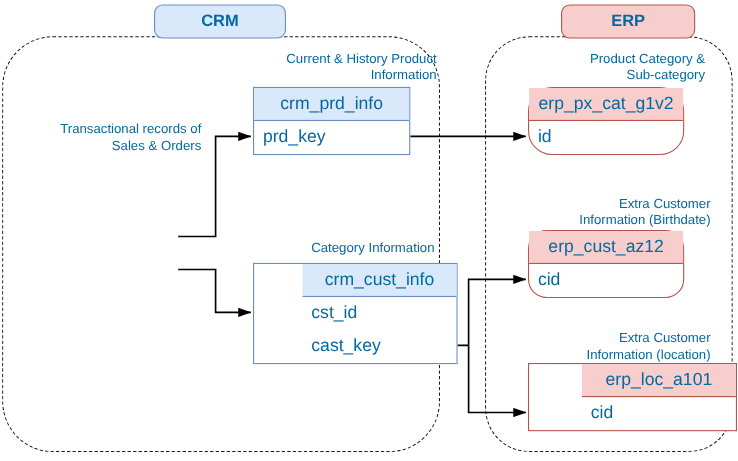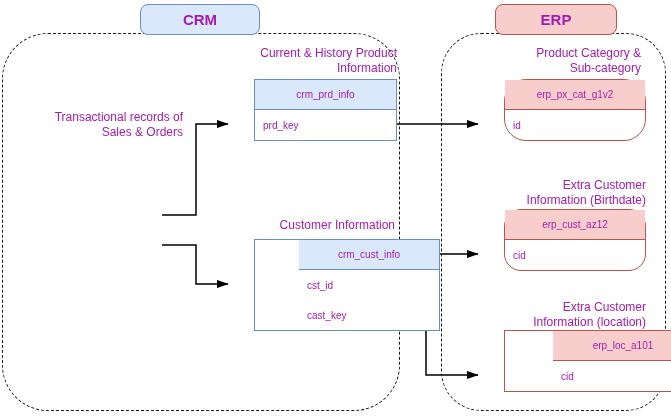--- a/index.html
+++ b/index.html
@@ -1,42 +1,42 @@
 <!DOCTYPE html>
 <html><head>
 <meta charset="utf-8">
 <style>
   html,body { margin:0; padding:0; background:#ffffff; }
   .canvas {
     position:relative; width:671px; height:419px; background:#ffffff;
-    font-family:"Liberation Sans", sans-serif; color:#a21caf; overflow:hidden;
+    font-family:"Liberation Sans", sans-serif; color:#0369a1; overflow:hidden;
   }
   .region { position:absolute; border:1px dashed #1a1a1a; background:transparent; }
   .region.crm { left:2px;   top:33px; width:396px; height:376px; border-radius:46px; }
   .region.erp { left:441px; top:33px; width:223px; height:376px; border-radius:40px; }
 
   .badge {
     position:absolute; height:29px; line-height:29px; text-align:center;
     font-weight:bold; font-size:15px; border-radius:8px;
   }
   .badge.crm { left:140px; top:4px; width:118px; background:#dae8fc; border:1px solid #6c8ebf; }
-  .badge.erp { left:495px; top:4px; width:120px; background:#f8cecc; border:1px solid #b85450; }
+  .badge.erp { left:510px; top:4px; width:120px; background:#f8cecc; border:1px solid #b85450; }
 
   .caption {
     position:absolute; text-align:right; font-size:12px; line-height:15px;
     white-space:pre-line;
   }
   .cap1 { left:0px;   top:110px; width:183px; }
   .cap2 { left:207px; top:46px;  width:190px; }
   .cap3 { left:207px; top:218px; width:188px; }
   .cap4 { left:460px; top:46px;  width:181px; }
   .cap5 { left:455px; top:178px; width:191px; }
   .cap6 { left:455px; top:300px; width:191px; }
 
-  .tbl { position:absolute; background:#ffffff; font-size:10px;margin-left:24px; }
+  .tbl { position:absolute; background:#ffffff; font-size:16px; }
   .tbl .hdr {
     height:29px; display:flex; align-items:center; justify-content:center;
     border-bottom:1px solid;
   }
   .tbl .row { height:30px; display:flex; align-items:center; padding-left:8px;text-align:center; }
   .tbl.blue { border:1px solid #6c8ebf; }
   .tbl.blue .hdr { background:#dae8fc; border-color:#6c8ebf; }
   .tbl.red  { border:1px solid #b85450; }
   .tbl.red  .hdr { background:#f8cecc; border-color:#b85450; }
 
@@ -73,21 +73,21 @@
     </g>
   </svg>
 
   <div class="badge crm">CRM</div>
   <div class="badge erp">ERP</div>
 
   <div class="caption cap1">Transactional records of
 Sales &amp; Orders</div>
   <div class="caption cap2">Current &amp; History Product
 Information</div>
-  <div class="caption cap3">Customer Information</div>
+  <div class="caption cap3">Category Information</div>
   <div class="caption cap4">Product Category &amp;
 Sub-category</div>
   <div class="caption cap5">Extra Customer
 Information (Birthdate)</div>
   <div class="caption cap6">Extra Customer
 Information (location)</div>
 
 
   <div class="tbl blue t2">
     <div class="hdr">crm_prd_info</div>

